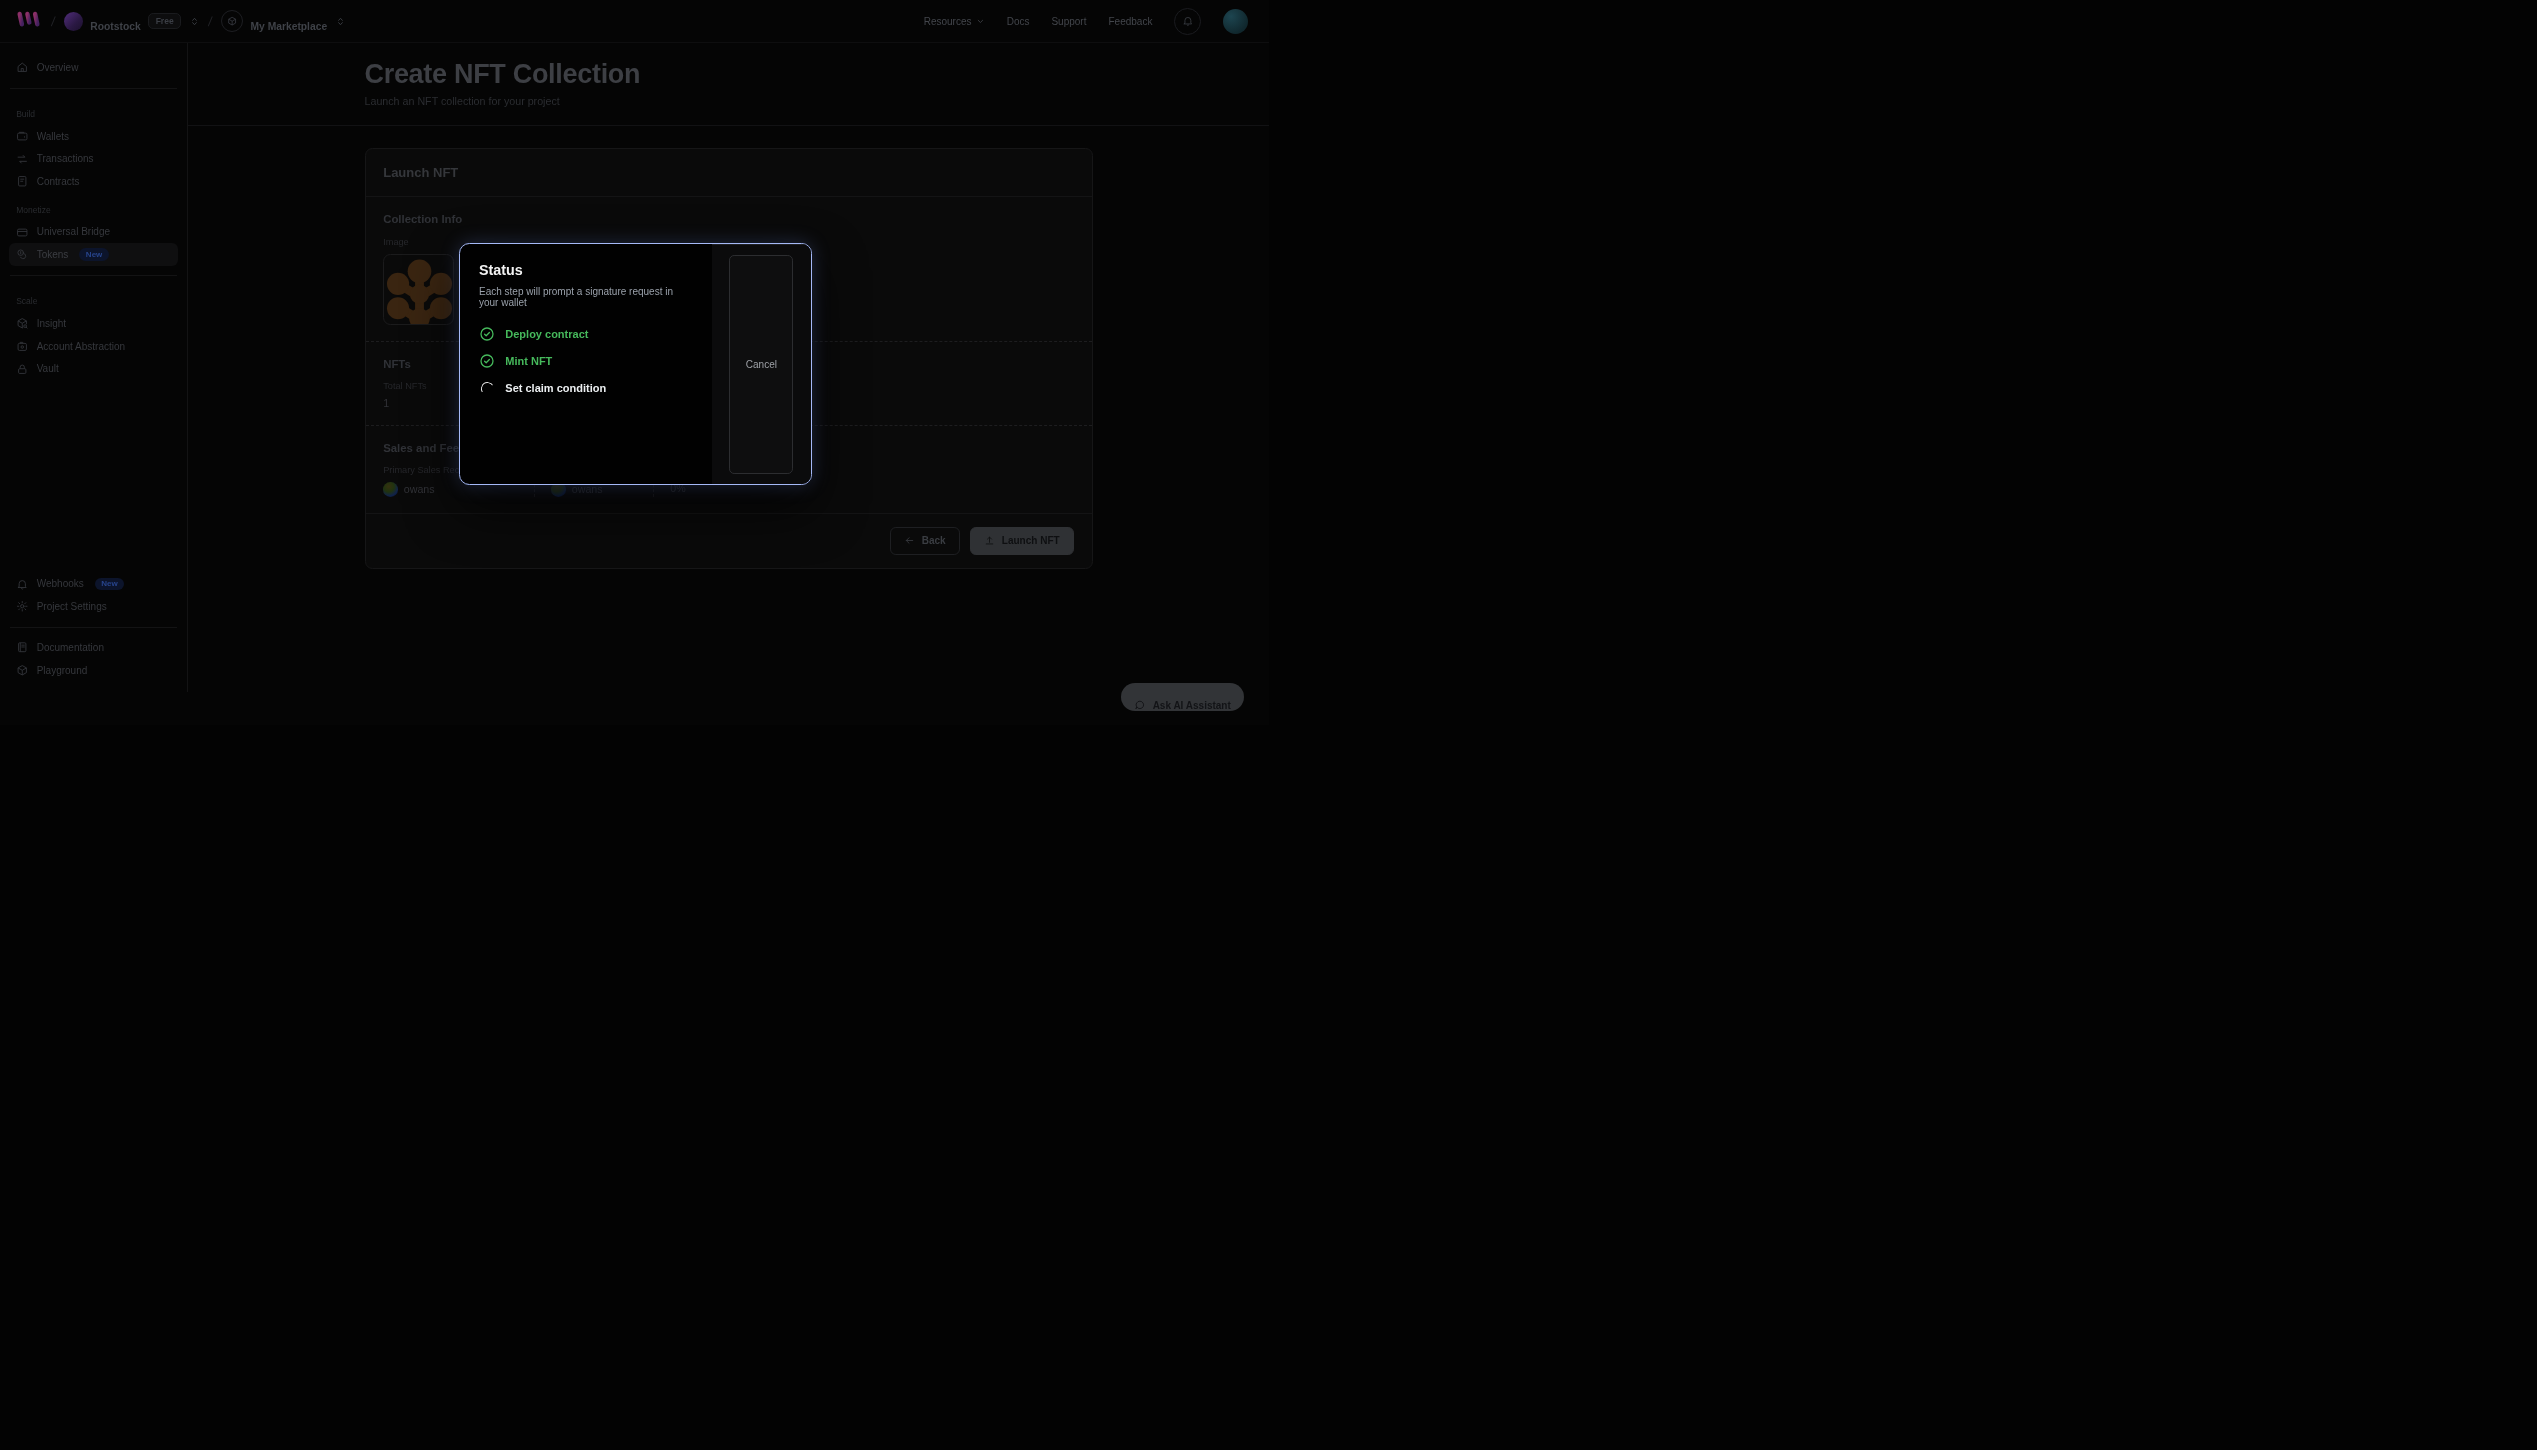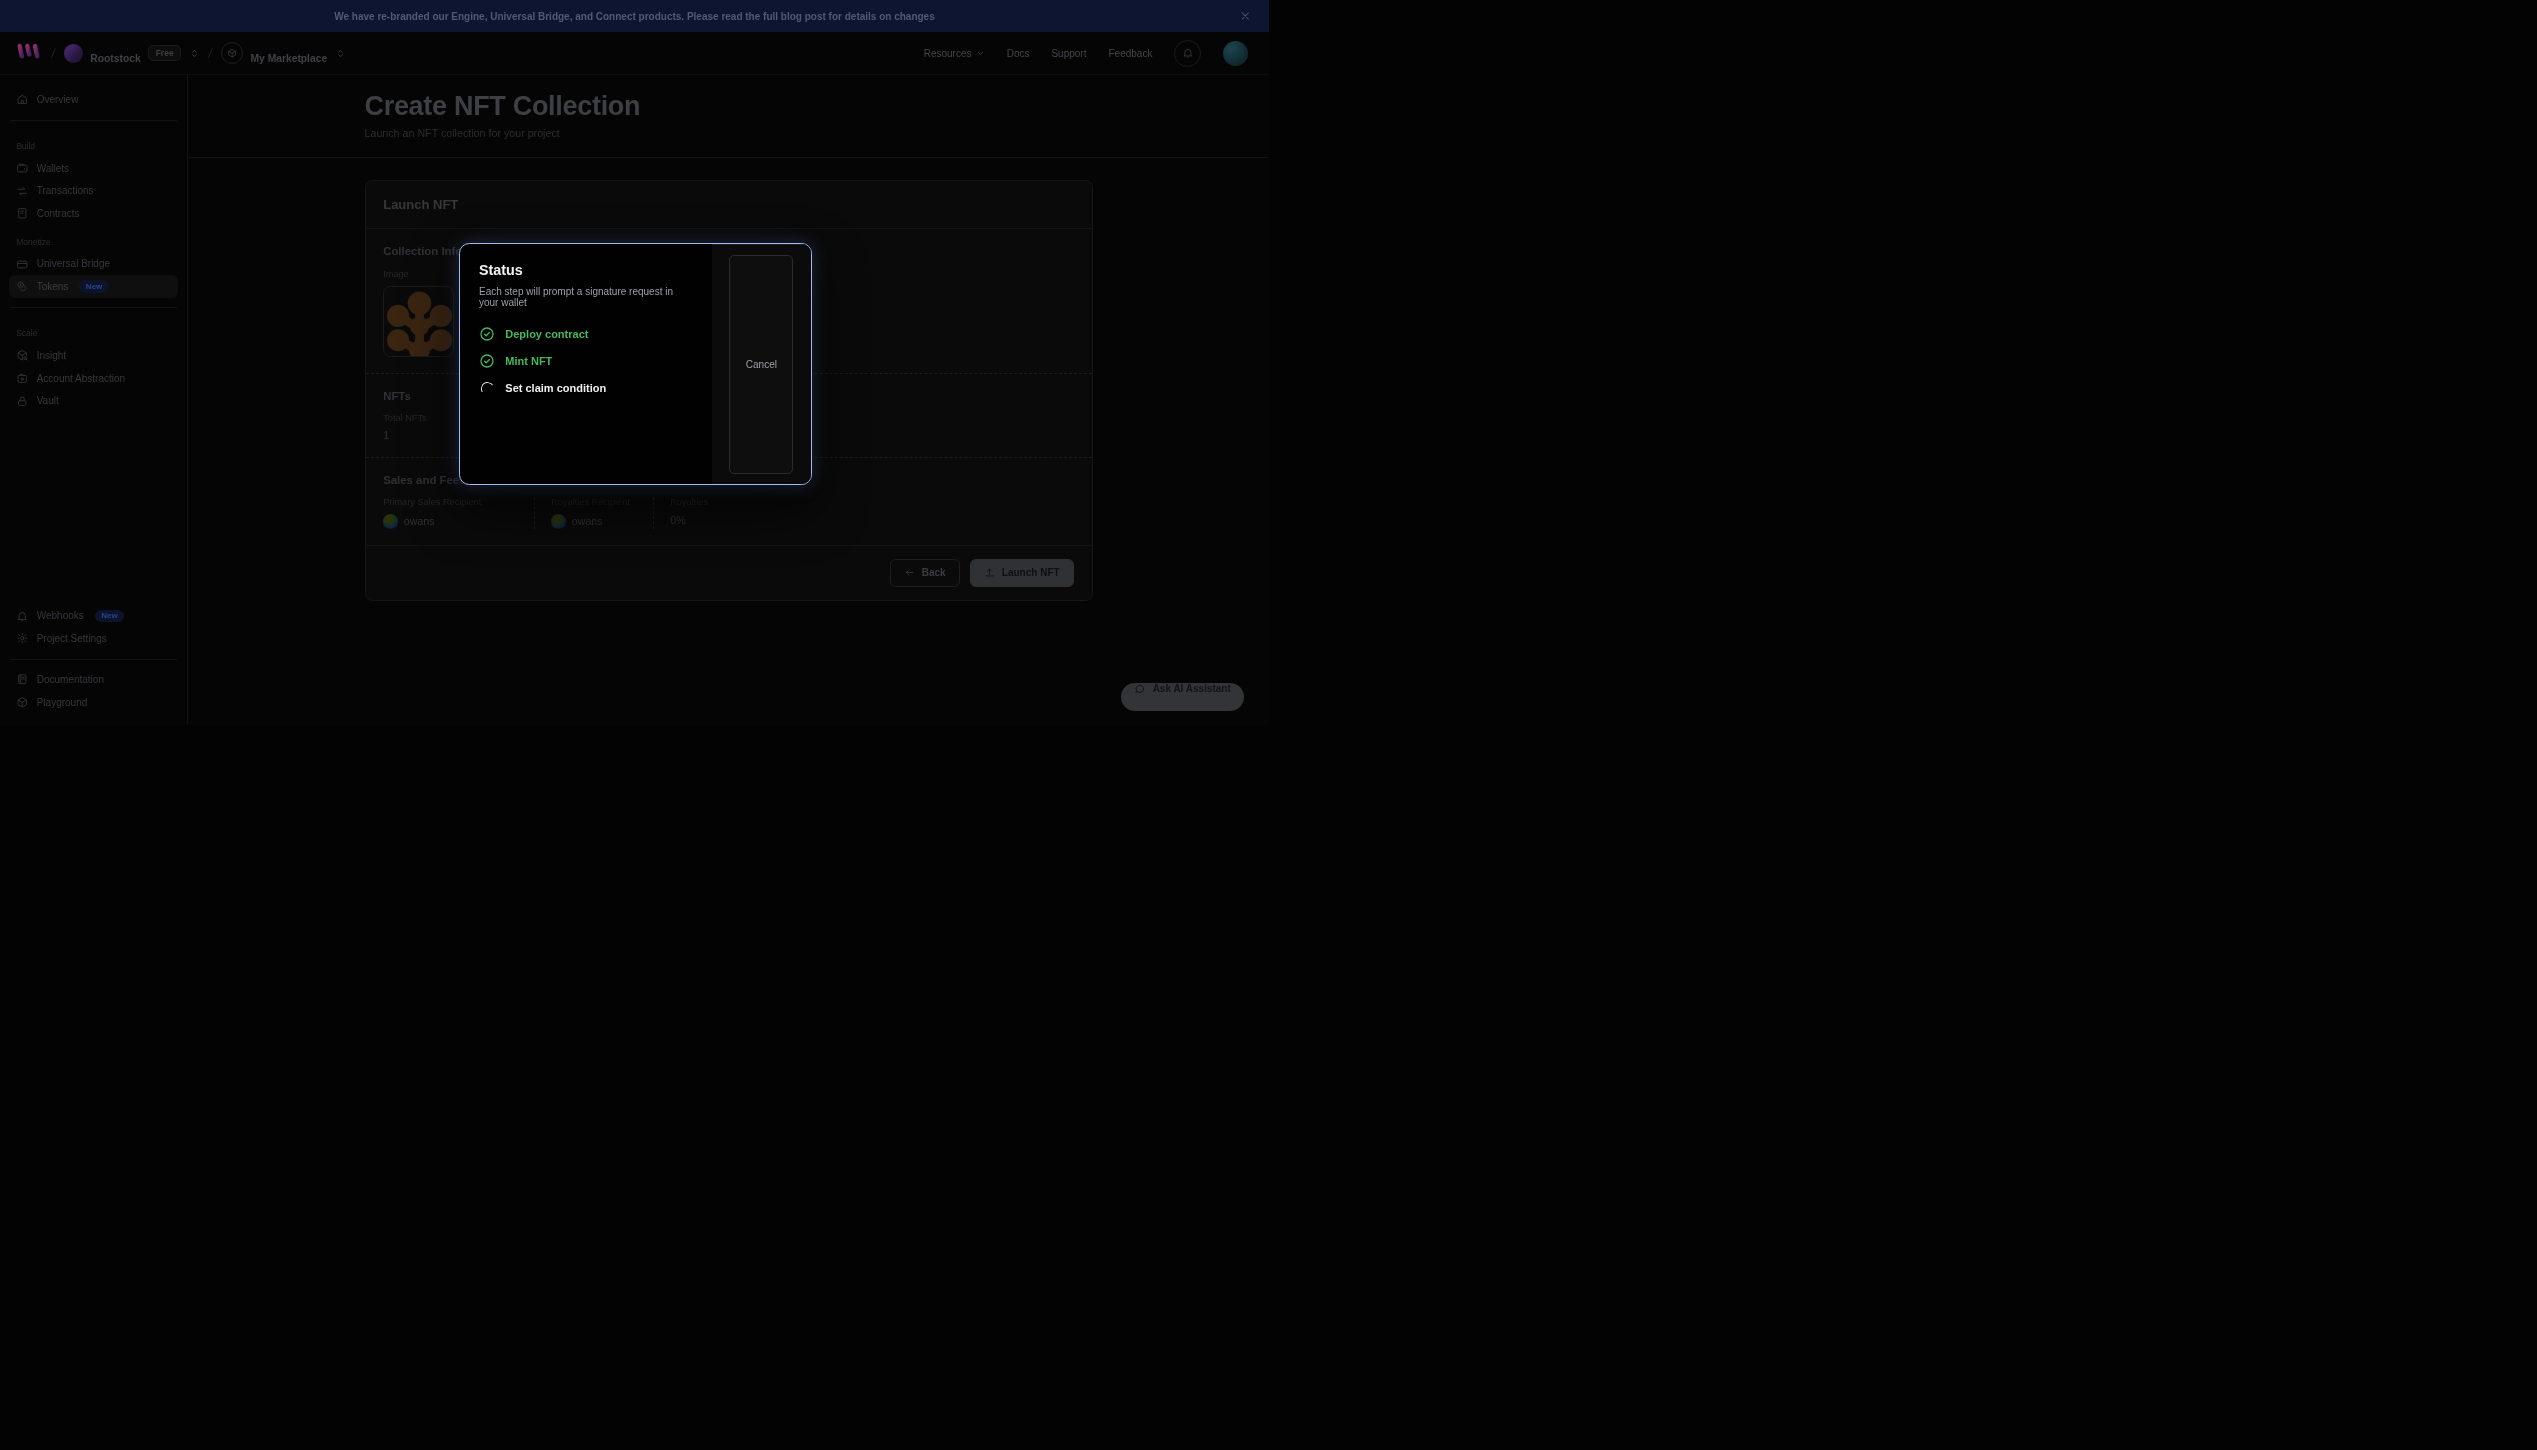--- a/index.html
+++ b/index.html
@@ -85,38 +85,30 @@
   .step.pending{color:#eceff1;}
   .step-label{font-size:11px;font-weight:600;}
   .spinner{width:12.5px;height:12.5px;border-radius:50%;border:1.9px solid #e8e8e8;
     border-bottom-color:transparent;border-right-color:transparent;transform:rotate(12deg);}
   .modal-footer{border-top:0.7px solid #1f2023;background:#0b0b0c;padding:10.3px 17.7px;display:flex;justify-content:flex-start;}
   .cancel-btn{border:0.7px solid #2c2d30;background:#0e0e0f;border-radius:5.1px;padding:6.6px 15.4px;
     font-size:10px;color:#9da0a6;cursor:pointer;}
 
   
   .assistant{position:absolute;right:25px;top:683px;height:28px;border-radius:14px;background:#323437;
-    display:flex;align-items:flex-start;gap:6.6px;padding:0 13.2px;cursor:pointer;z-index:5;}
+    display:flex;align-items:flex-end;gap:6.6px;padding:0 13.2px;cursor:pointer;z-index:5;}
   .assistant .ic{color:#121316;}
   .assistant-label{font-size:10px;font-weight:600;color:#121316;}
   svg{display:block;}
 </style>
 </head>
 <body>
 
 <div class="screen">
 
-  <div class="banner">
-    <span class="banner-text">We have re-branded our Engine, Universal Bridge, and Connect products. Please read the full blog post for details on changes</span>
-    <span class="banner-close">
-      <svg width="12.5" height="12.5" viewBox="0 0 24 24" fill="none" stroke="currentColor" stroke-width="2" stroke-linecap="round">
-          <path d="M6 6l12 12M18 6L6 18"></path>
-        </svg>
-    </span>
-  </div>
 
   <div class="header">
     <div class="crumbs">
       <span>
         <svg class="logo" viewBox="0 0 36 28">
           <defs>
               <linearGradient id="lg" x1="0" y1="0" x2="1" y2="1">
             <stop offset="0" stop-color="#8c2f67"></stop>
                 <stop offset="1" stop-color="#45215f"></stop>
           </linearGradient>

